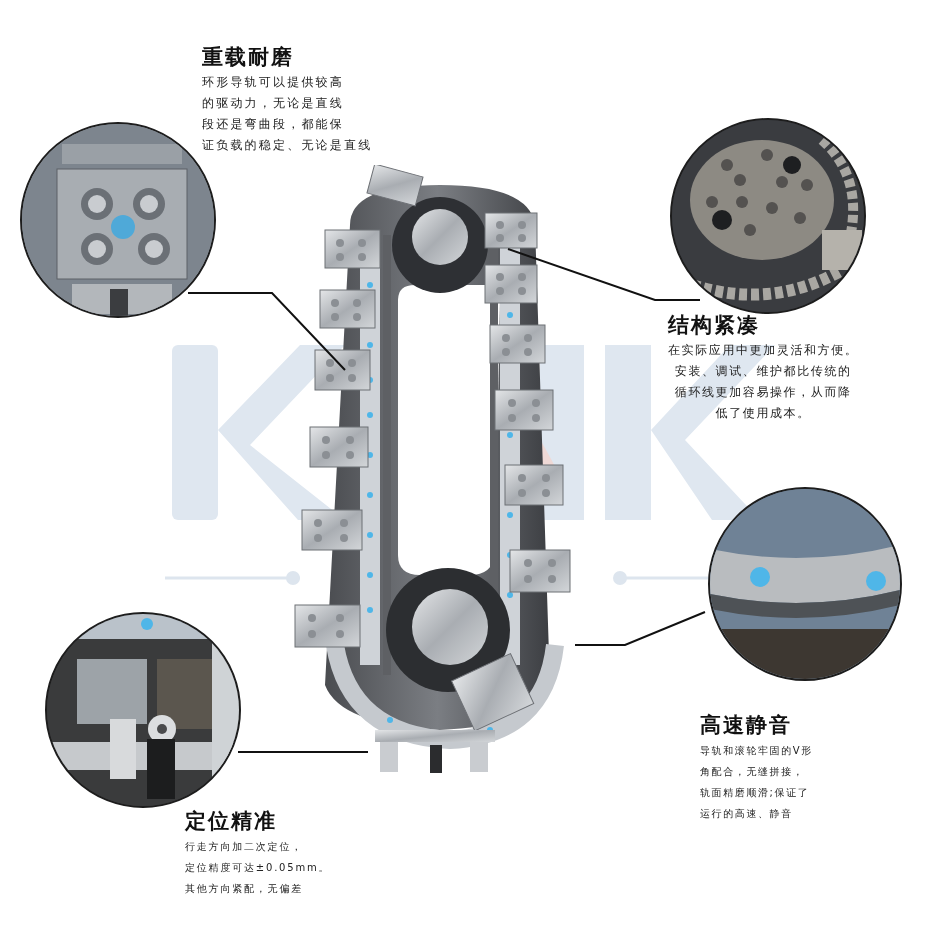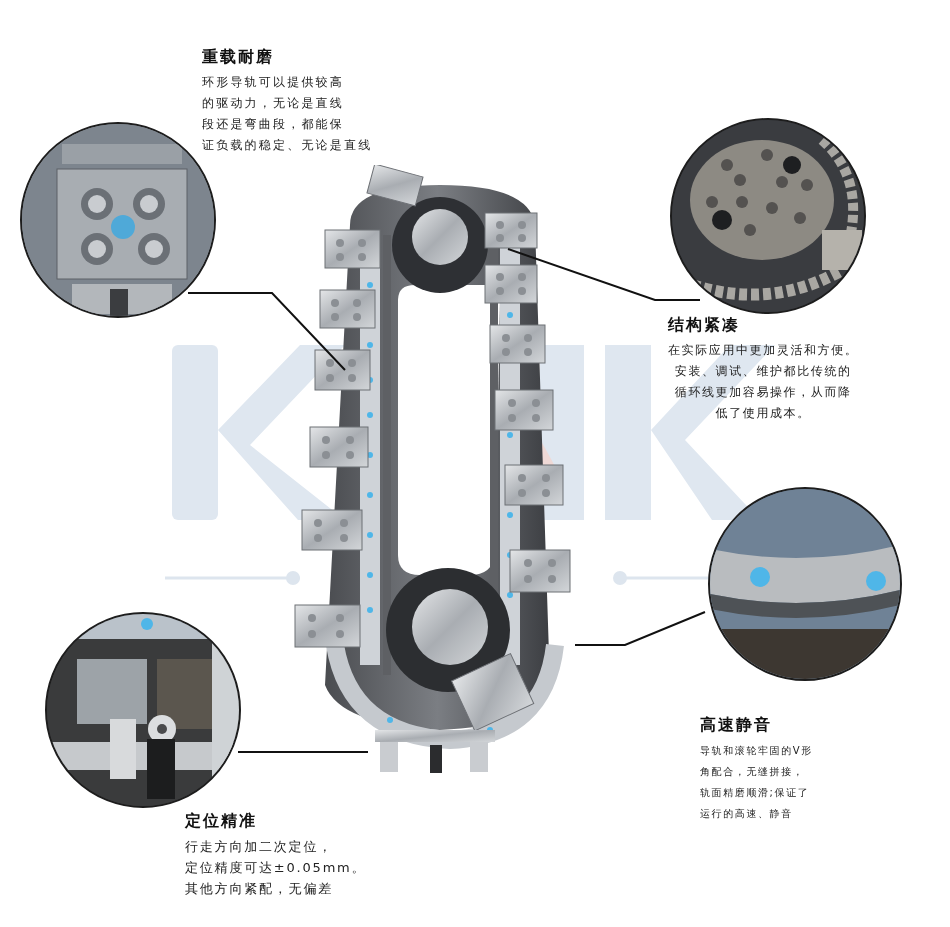--- a/index.html
+++ b/index.html
@@ -2,21 +2,21 @@
 <html><head>
 <meta charset="utf-8">
 <style>
   html,body{margin:0;padding:0;background:#fff;}
   body{width:950px;height:927px;position:relative;overflow:hidden;font-family:"DejaVu Sans","Liberation Sans",sans-serif;color:#1a1a1a;}
   .abs{position:absolute;}
   
   .wm{position:absolute;left:0;top:0;width:950px;height:927px;pointer-events:none;}
   
   .feature{position:absolute;}
-  .feature .title{font-size:16px;font-weight:bold;letter-spacing:2px;color:#111;line-height:26px;margin-bottom:2px;}
+  .feature .title{font-size:21px;font-weight:bold;letter-spacing:2px;color:#111;line-height:26px;margin-bottom:2px;}
   .feature .body{font-size:12px;letter-spacing:2.2px;line-height:21px;color:#222;}
   .feature .body div{white-space:nowrap;}
   
   .circle{position:absolute;border-radius:50%;overflow:hidden;border:2px solid #1d1d1d;box-sizing:border-box;}
   .callout{position:absolute;left:0;top:0;width:950px;height:927px;pointer-events:none;}
 </style>
 </head>
 <body>
 
 <svg class="wm" viewBox="0 0 950 927">
@@ -275,18 +275,18 @@
   <div class="body" style="letter-spacing:1.6px;font-size:10px;">
     <div>导轨和滚轮牢固的V形</div>
     <div>角配合，无缝拼接，</div>
     <div>轨面精磨顺滑;保证了</div>
     <div>运行的高速、静音</div>
   </div>
 </div>
 
 <div class="feature" style="left:185px;top:808px;">
   <div class="title">定位精准</div>
-  <div class="body" style="letter-spacing:1.8px;font-size:13px;">
+  <div class="body" style="letter-spacing:1.8px;font-size:10px;">
     <div>行走方向加二次定位，</div>
     <div>定位精度可达±0.05mm。</div>
     <div>其他方向紧配，无偏差</div>
   </div>
 </div>
 
 </body></html>

